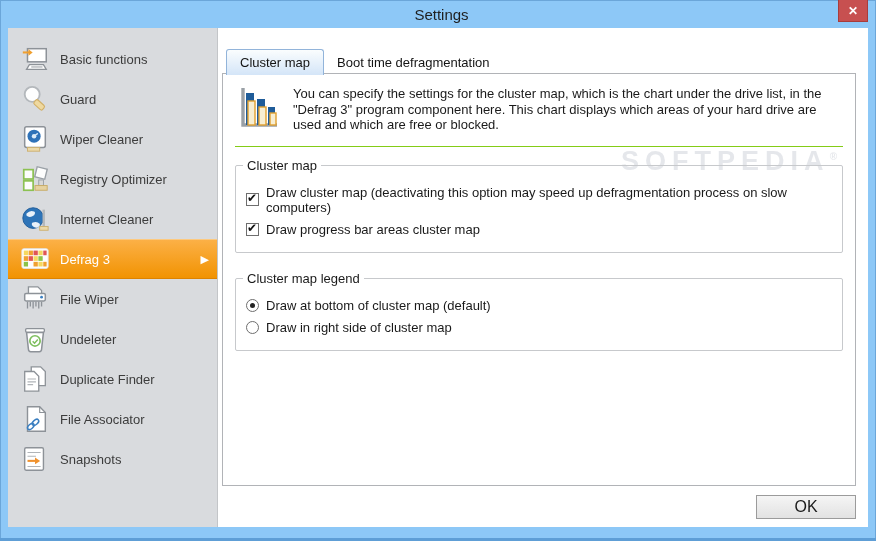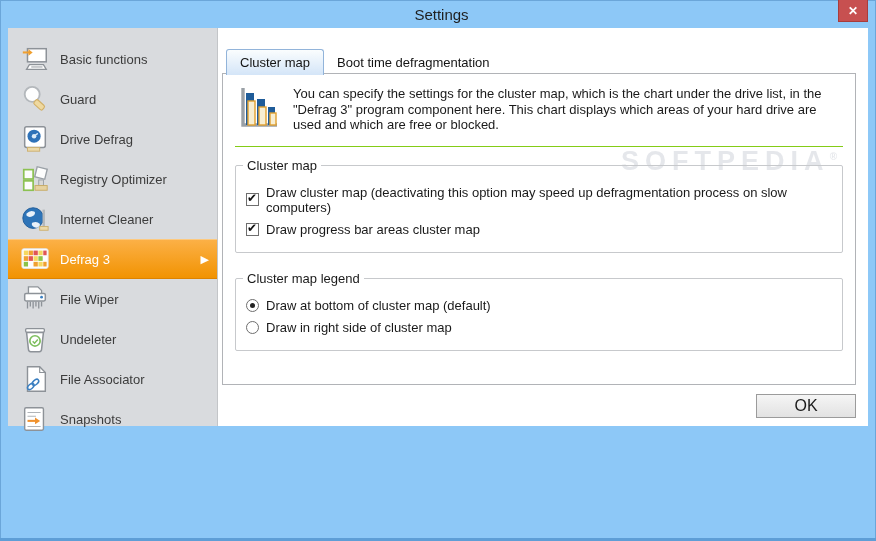--- a/index.html
+++ b/index.html
@@ -23,21 +23,21 @@
   }
   .title { font-size:15px; color:#1f1f1f; }
   .close-btn {
     position:absolute; top:0; right:8px; width:30px; height:22px;
     background:#c75050; border:1px solid #a83c3c; border-top:none; box-sizing:border-box;
     display:flex; align-items:center; justify-content:center;
     color:#fff; font-size:12px; font-weight:bold; cursor:default;
   }
   
   .app-body {
-    position:absolute; left:8px; top:28px; width:860px; height:398px;
+    position:absolute; left:8px; top:28px; width:860px; height:499px;
     display:flex; background:#fff;
   }
   
   .sidebar {
     width:210px; flex:0 0 210px; background:#d9dbde;
     border-right:1px solid #c3c5c8; box-sizing:border-box; padding-top:11px;
   }
   .side-item {
     height:40px; display:flex; align-items:center; gap:10px;
     padding:0 8px 0 12px; font-size:13px; color:#3c3c3c; cursor:default;
@@ -152,21 +152,21 @@
       <div class="side-item">
         <span class="icon">
           <svg width="30" height="30" viewBox="0 0 32 32">
             <rect x="5" y="3" width="22" height="22" rx="2" fill="#fff" stroke="#8d9298" stroke-width="1.6"></rect>
             <circle cx="15" cy="13" r="7" fill="#2f72b8"></circle>
             <circle cx="15" cy="13" r="2.4" fill="#dcebf8"></circle>
             <path d="M15 13 l4 -3" stroke="#dcebf8" stroke-width="1.4"></path>
             <rect x="8" y="25" width="13" height="4" fill="#ecd9a8" stroke="#cdb070" stroke-width="1"></rect>
           </svg>
         </span>
-        <span class="side-label">Drive Defrag</span>
+        <span class="side-label">Wiper Cleaner</span>
       </div>
 
       <div class="side-item">
         <span class="icon">
           <svg width="30" height="30" viewBox="0 0 32 32">
             <rect x="4" y="6" width="10" height="10" fill="#fdfdfd" stroke="#8cc152" stroke-width="1.8"></rect>
             <rect x="4" y="18" width="10" height="10" fill="#fdfdfd" stroke="#8cc152" stroke-width="1.8"></rect>
             <rect x="17" y="4" width="11" height="11" transform="rotate(14 22 9)" fill="#fdfdfd" stroke="#9aa0a6" stroke-width="1.5"></rect>
             <rect x="20" y="17" width="5" height="6" fill="#d8d8d8" stroke="#9aa0a6" stroke-width="1"></rect>
             <rect x="16" y="23" width="13" height="5" fill="#e6d2a0" stroke="#c8ab66" stroke-width="1"></rect>
@@ -230,20 +230,30 @@
           <svg width="30" height="30" viewBox="0 0 32 32">
             <path d="M7 9 h18 l-2 18 a2.5 2.5 0 0 1 -2.5 2.5 h-9 a2.5 2.5 0 0 1 -2.5 -2.5 z" fill="#fff" stroke="#8d9298" stroke-width="1.6"></path>
             <rect x="6" y="5" width="20" height="3.6" rx="1.2" fill="#fff" stroke="#8d9298" stroke-width="1.4"></rect>
             <circle cx="16" cy="18" r="5.5" fill="none" stroke="#7ebf5e" stroke-width="1.8"></circle>
             <path d="M13.5 18.5 l2 2 l3.5 -4" fill="none" stroke="#7ebf5e" stroke-width="1.6"></path>
           </svg>
         </span>
         <span class="side-label">Undeleter</span>
       </div>
 
+      <div class="side-item">
+        <span class="icon">
+          <svg width="30" height="30" viewBox="0 0 32 32">
+            <path d="M12 3 h10 l5 5 v15 h-15 z" fill="#fff" stroke="#8d9298" stroke-width="1.4"></path>
+            <path d="M5 8 h10 l5 5 v16 h-15 z" fill="#fff" stroke="#8d9298" stroke-width="1.4"></path>
+            <path d="M8 16 h9 M8 19 h9 M8 22 h6" stroke="#b0b4b8" stroke-width="1.2"></path>
+          </svg>
+        </span>
+        <span class="side-label">Duplicate Finder</span>
+      </div>
 
       <div class="side-item">
         <span class="icon">
           <svg width="30" height="30" viewBox="0 0 32 32">
             <path d="M8 3 h13 l6 6 v20 h-19 z" fill="#fff" stroke="#8d9298" stroke-width="1.5"></path>
             <path d="M21 3 v6 h6" fill="none" stroke="#8d9298" stroke-width="1.2"></path>
             <ellipse cx="11.5" cy="24" rx="4" ry="2.4" transform="rotate(-40 11.5 24)" fill="none" stroke="#3a7fc1" stroke-width="1.6"></ellipse>
             <ellipse cx="16.5" cy="19.5" rx="4" ry="2.4" transform="rotate(-40 16.5 19.5)" fill="none" stroke="#3a7fc1" stroke-width="1.6"></ellipse>
           </svg>
         </span>

